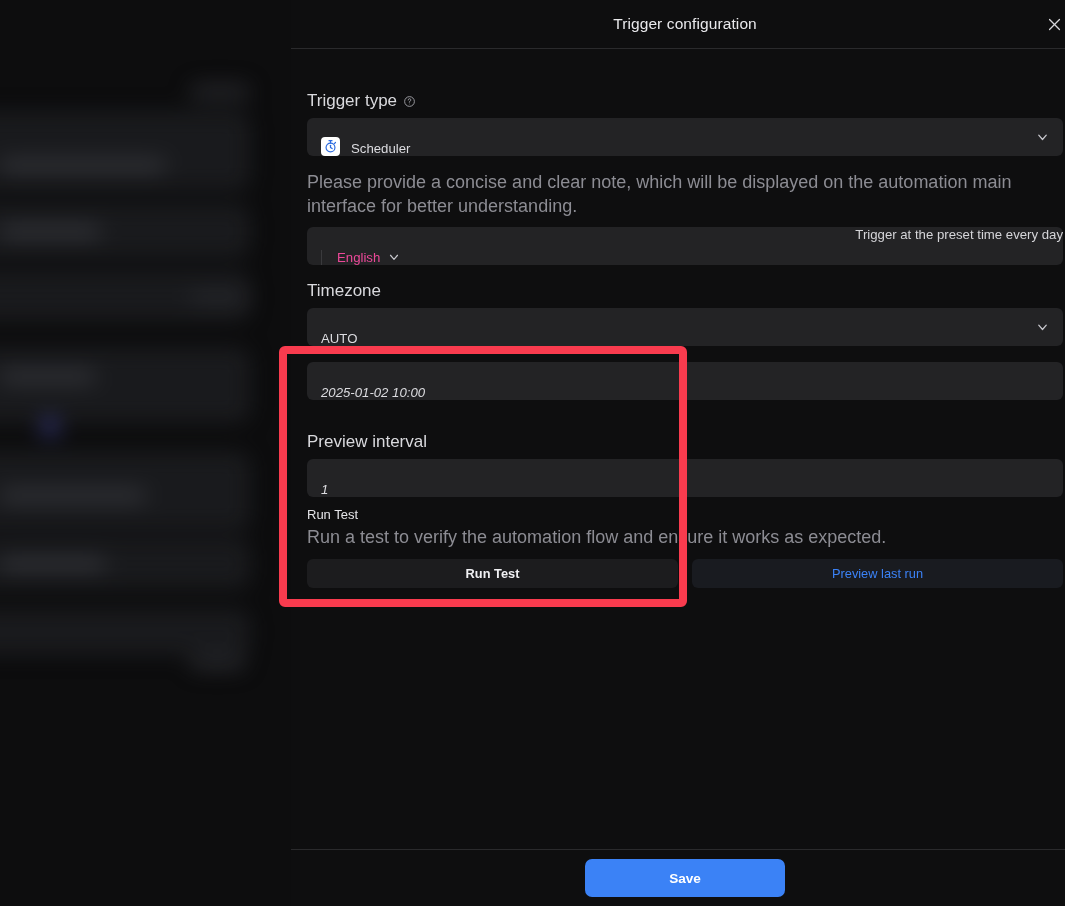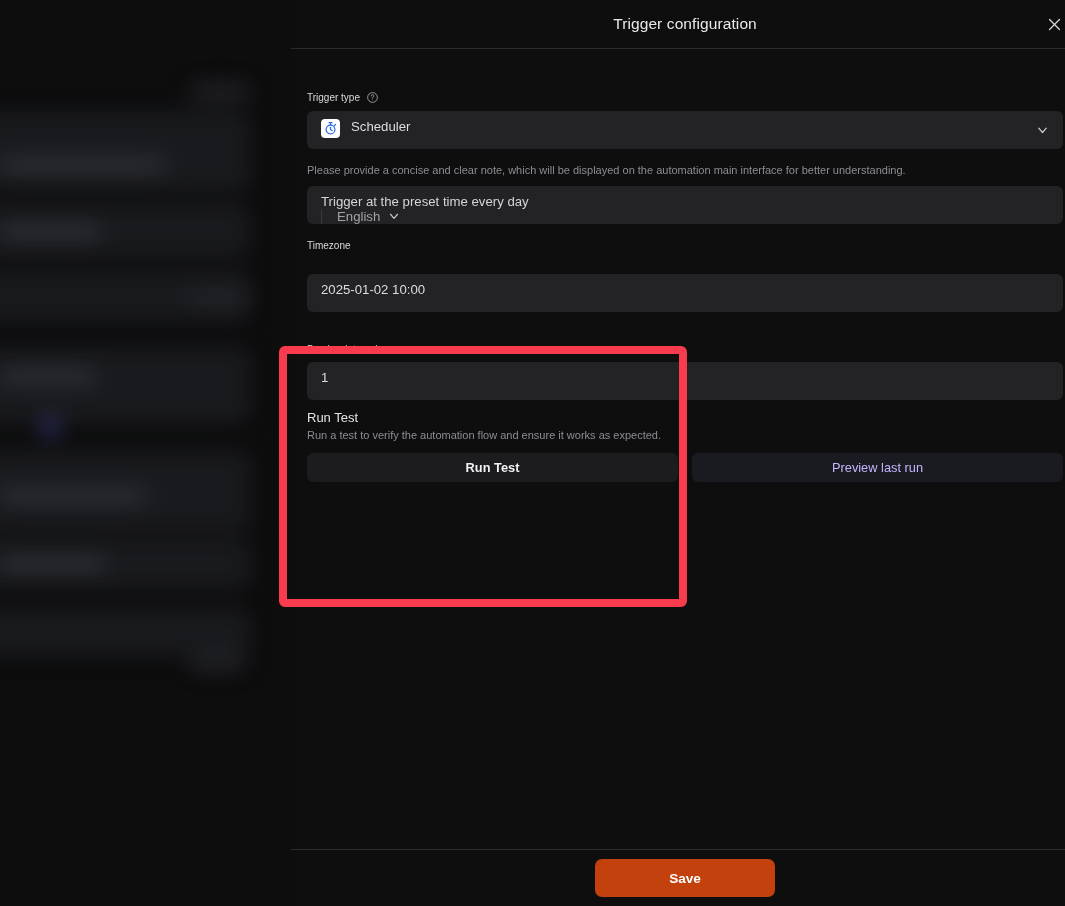--- a/index.html
+++ b/index.html
@@ -72,51 +72,51 @@
   .close-btn svg { width: 17px; height: 17px; }
 
   .modal-body {
     flex: 1 1 auto;
     padding: 42px 16px 0 16px;
     overflow: hidden;
   }
   .form { width: 100%; }
 
   .field-label {
-    font-size: 10px;
+    font-size: 17px;
     color: #d9d9dd;
     margin-bottom: 7px;
     display: flex; align-items: center; gap: 6px;
   }
   .help-icon {
     width: 13px; height: 13px; display: inline-flex;
     align-items: center; justify-content: center;
     color: #9a9aa0;
   }
   .help-icon svg { width: 13px; height: 13px; }
 
   .field-desc {
-    font-size: 11px; color: #8c8c93;
+    font-size: 18px; color: #8c8c93;
     margin-top: -2px; margin-bottom: 8px;
     line-height: 1.35;
   }
 
   .control {
     width: 100%;
     height: 38px;
     background: #232325;
     border-radius: 6px;
-    display: flex; align-items: flex-start;
-    padding: 8px 14px;
+    display: flex; align-items: flex-end;
+    padding: 0 14px;
     color: #d9d9dd;
     font-size: 13.2px;
     position: relative;
     cursor: pointer;
   }
-  .control.input-like { cursor: text; }
+  .control.input-like { cursor: text; font-style: italic; }
   .control .chev {
     position: absolute; right: 13px; top: 50%; transform: translateY(-50%);
     color: #c8c8ce; display: flex;
   }
   .control .chev svg { width: 15px; height: 15px; }
 
   .control .val { color: #dcdce0; }
 
   .gap { height: 16px; }
   .gap-sm { height: 10px; }
@@ -134,51 +134,51 @@
 
   
   .note-row { padding-right: 0; flex-direction: column; }
   .note-text { flex: 1 1 auto; color: #d5d5d9; font-size: 13.2px; }
   .lang-sel {
     flex: 0 0 auto;
     align-self: stretch;
     display: flex; align-items: center; gap: 7px;
     padding: 0 14px 0 15px;
     border-left: 1px solid #3a3a3d;
-    color: #a3a3a3; font-size: 13.2px;
+    color: #ec4899; font-size: 13.2px;
     cursor: pointer;
   }
   .lang-sel svg { width: 14px; height: 14px; color:#c8c8ce; }
 
   
   .section-title {
     font-size: 13px; color: #e4e4e8; margin-bottom: 5px; font-weight: 400;
   }
   .btn-row { display: flex; gap: 14px; margin-top: 10px; }
   .btn {
     flex: 1 1 0;
     height: 29px;
     border-radius: 6px;
     display: flex; align-items: center; justify-content: center;
     font-size: 12.8px;
     cursor: pointer;
     user-select: none;
   }
   .btn-run { background: #1c1c1e; color: #f0f0f3; font-weight: 700; }
-  .btn-preview { background: #191b20; color: #c4b5fd; }
+  .btn-preview { background: #191b20; color: #3b82f6; }
 
   
   .modal-footer {
     flex: 0 0 57px; height: 57px;
     border-top: 1px solid #2a2a2c;
     display: flex; align-items: center; justify-content: center;
   }
   .save-btn {
-    width: 180px; height: 38px;
-    background: #c2410c;
+    width: 200px; height: 38px;
+    background: #3b82f6;
     border-radius: 7px;
     display: flex; align-items: center; justify-content: center;
     color: #ffffff; font-size: 13.6px; font-weight: 700;
     cursor: pointer; border: none;
     font-family: "Liberation Sans", sans-serif;
   }
 
   
   .highlight-box {
     position: absolute;
@@ -274,20 +274,28 @@
                 <polyline points="6 9 12 16 18 9"></polyline>
               </svg>
           </span>
         </div>
 
         <div class="gap"></div>
 
         <div class="field-label">
           <span>Timezone</span>
         </div>
+        <div class="control">
+          <span class="val">AUTO</span>
+          <span class="chev">
+            <svg viewBox="0 0 24 24" fill="none" stroke="currentColor" stroke-width="2" stroke-linecap="round" stroke-linejoin="round">
+                <polyline points="6 9 12 16 18 9"></polyline>
+              </svg>
+          </span>
+        </div>
 
         <div class="gap"></div>
 
         <div class="control input-like">
           <span class="val" title="2025-01-02 10:00">2025-01-02 10:00</span>
         </div>
 
         <div class="gap"></div>
 
 

